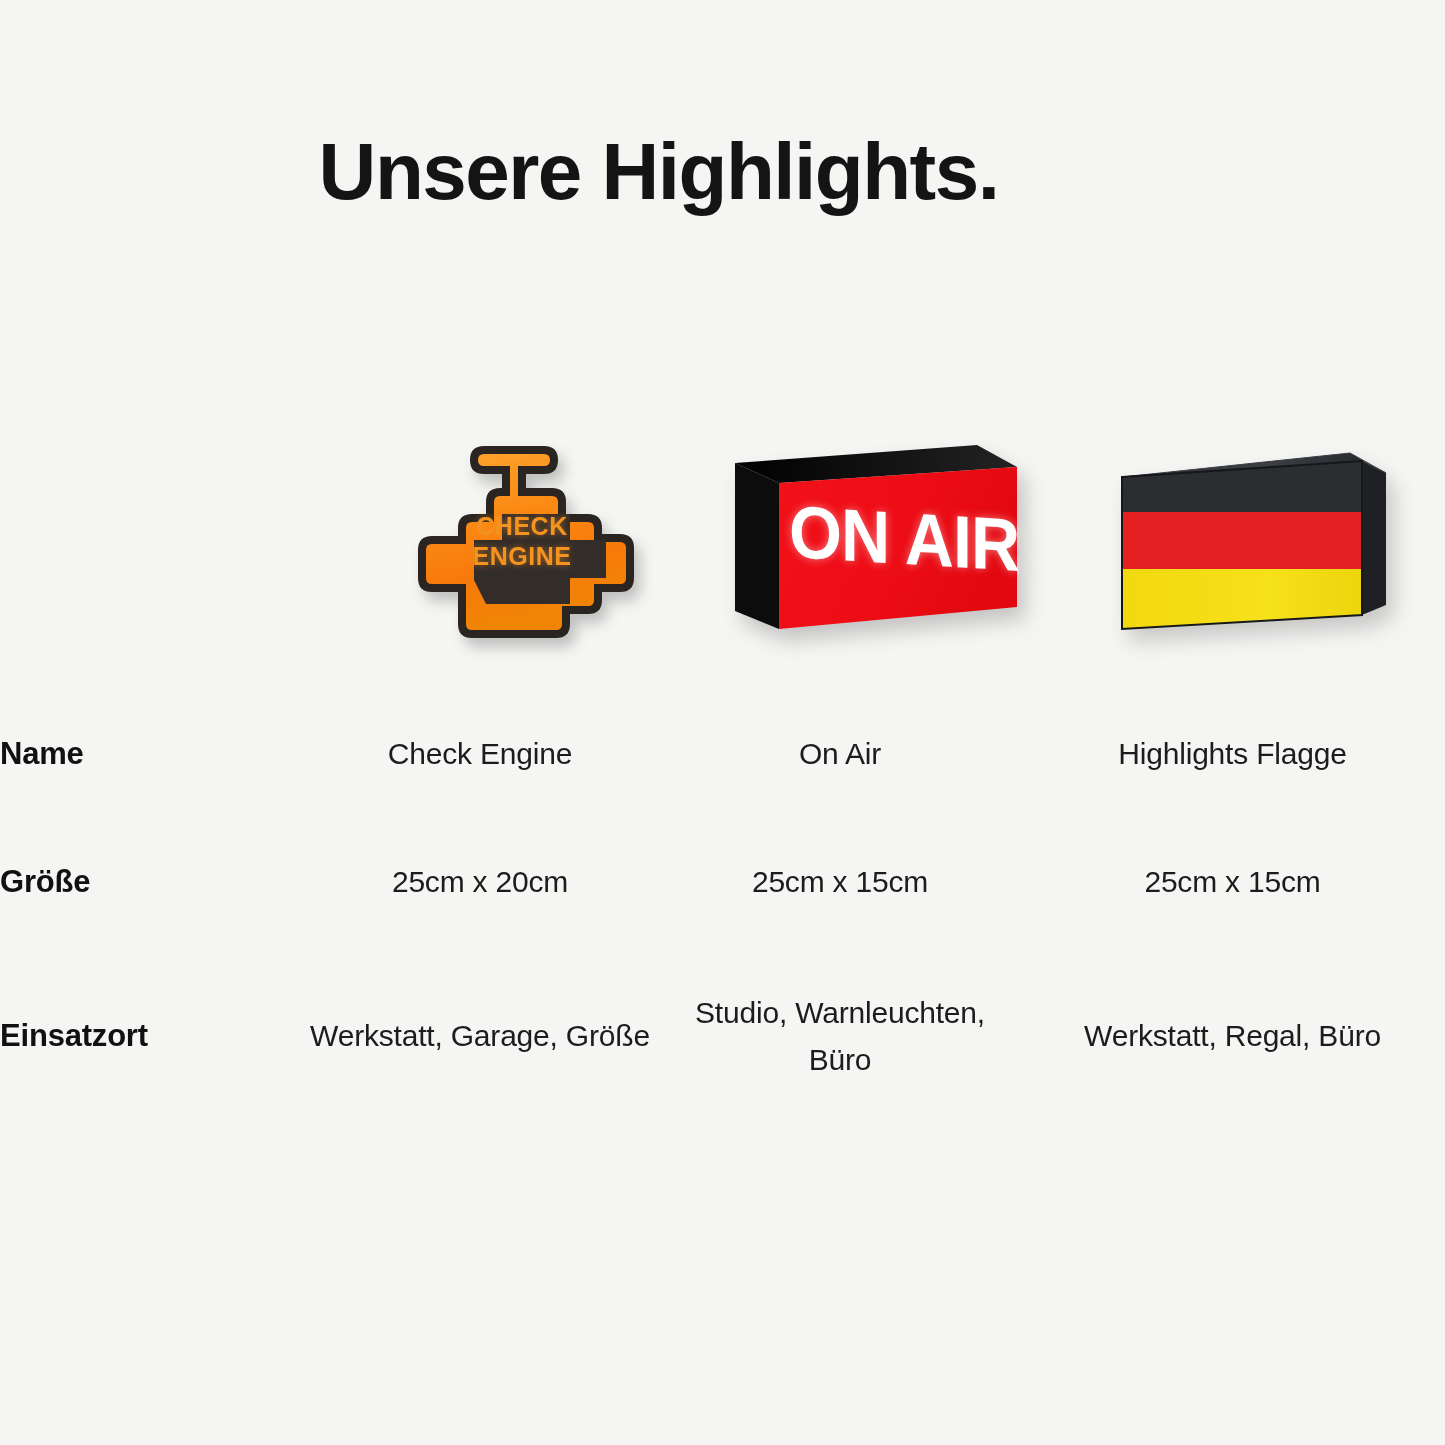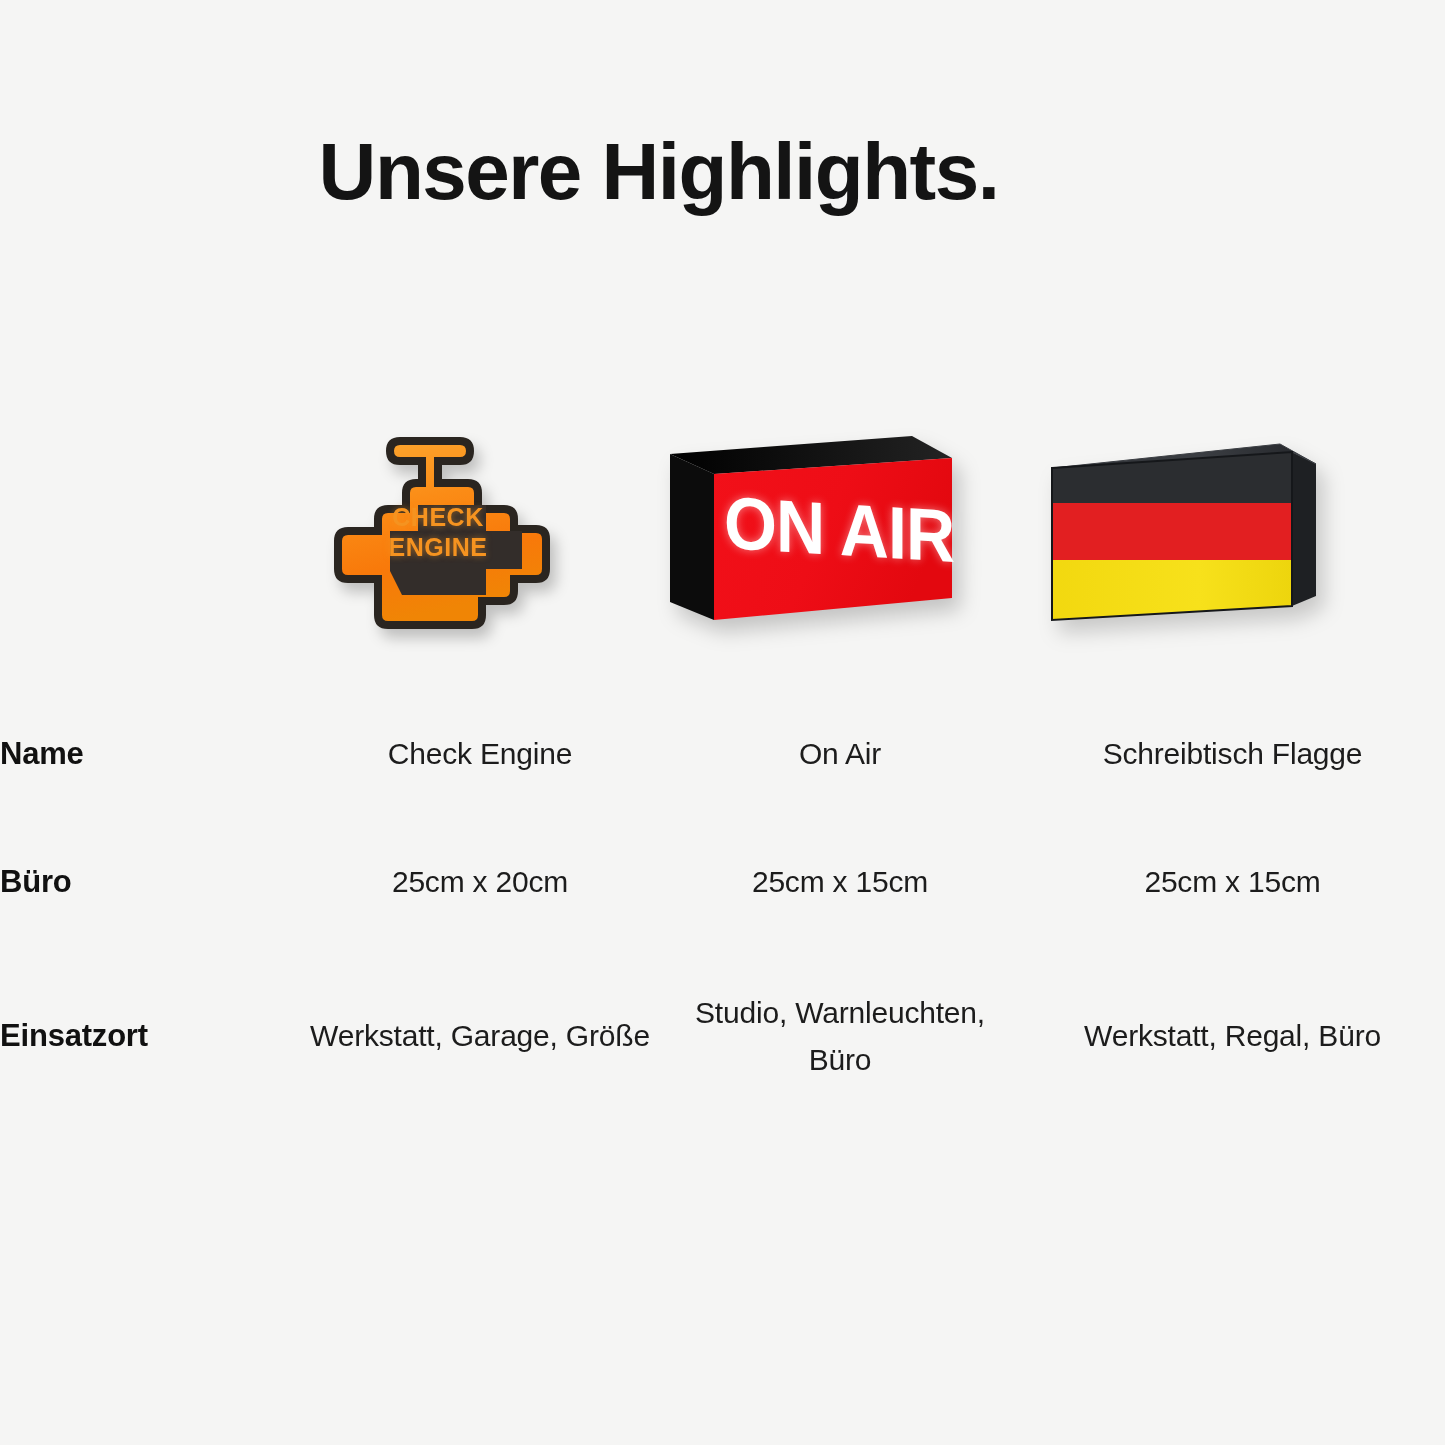--- a/index.html
+++ b/index.html
@@ -39,25 +39,25 @@
   
   .products {
     position: absolute;
     left: 0;
     top: 400px;
     width: 1445px;
     height: 260px;
   }
   .product-cell {
     position: absolute;
-    top: 0;
+    top: 9px;
     height: 260px;
     display: flex;
     align-items: center;
-    justify-content: flex-start;
+    justify-content: flex-end;
   }
   .cell-1 { left: 290px;  width: 380px; }
   .cell-2 { left: 660px;  width: 365px; }
   .cell-3 { left: 1030px; width: 370px; }
 
   
   .check-engine {
     position: relative;
     width: 296px;
     height: 222px;
@@ -273,24 +273,24 @@
       <col class="col-label">
         <col class="col-p1">
         <col class="col-p2">
         <col class="col-p3">
     </colgroup>
     <tbody>
       <tr class="row-name">
         <td class="cell-label">Name</td>
         <td class="cell-value nowrap">Check Engine</td>
         <td class="cell-value nowrap">On Air</td>
-        <td class="cell-value nowrap">Schreibtisch Flagge</td>
+        <td class="cell-value nowrap">Highlights Flagge</td>
       </tr>
       <tr class="row-groesse">
-        <td class="cell-label">Büro</td>
+        <td class="cell-label">Größe</td>
         <td class="cell-value nowrap">25cm x 20cm</td>
         <td class="cell-value nowrap">25cm x 15cm</td>
         <td class="cell-value nowrap">25cm x 15cm</td>
       </tr>
       <tr class="row-einsatz">
         <td class="cell-label">Einsatzort</td>
         <td class="cell-value">Werkstatt, Garage, Größe</td>
         <td class="cell-value">Studio, Warnleuchten, Büro</td>
         <td class="cell-value">Werkstatt, Regal, Büro</td>
       </tr>

